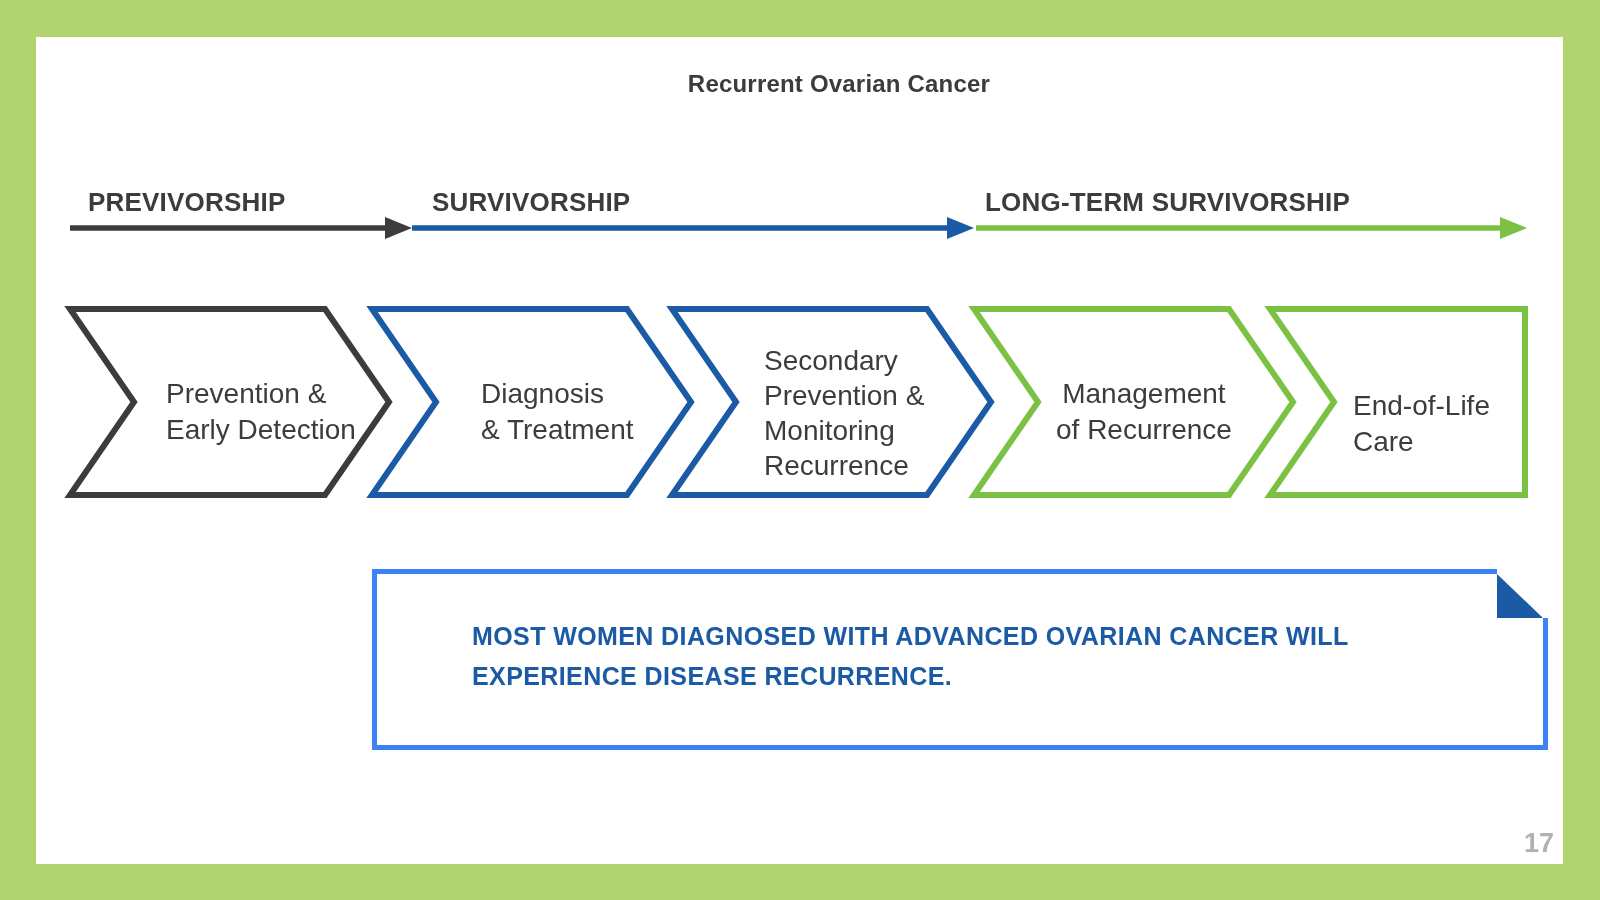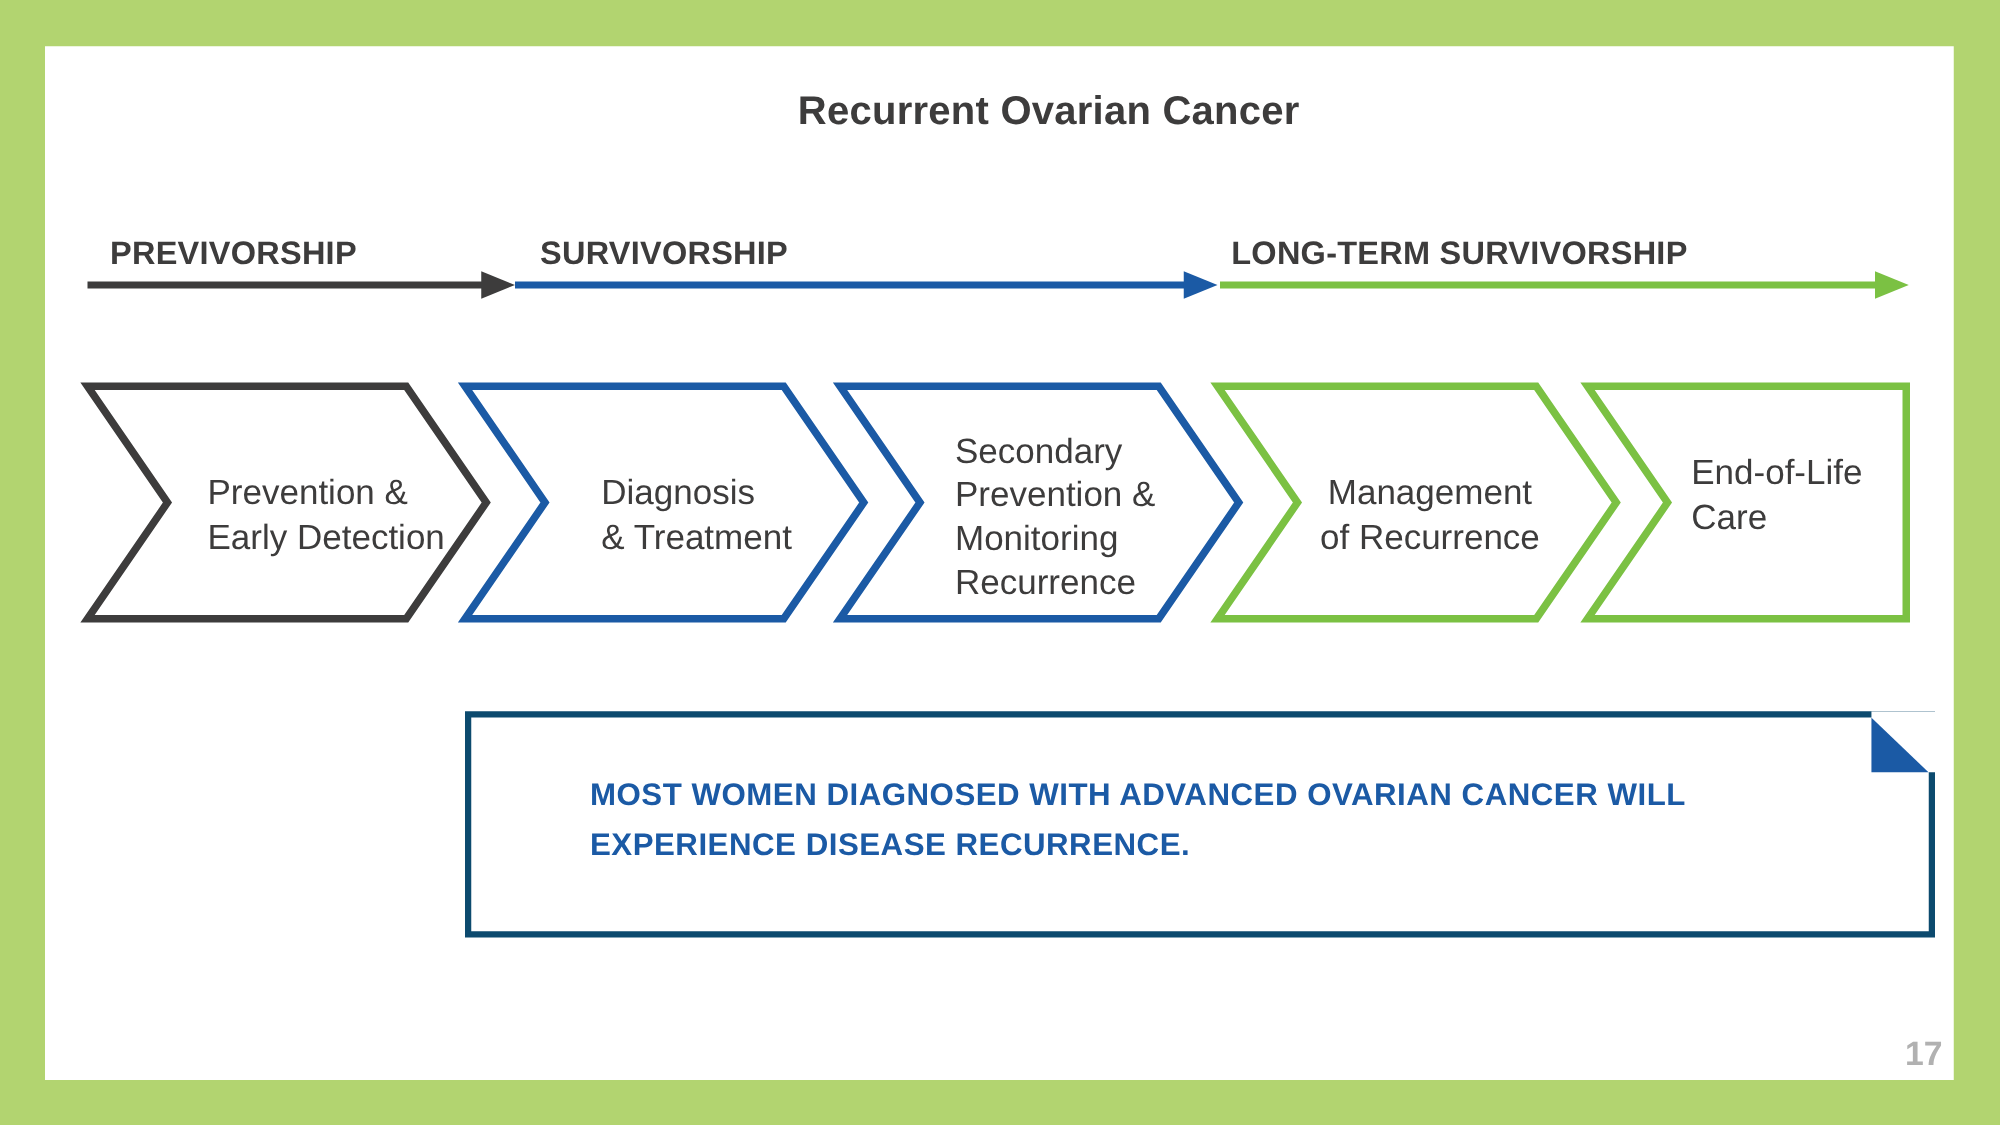--- a/index.html
+++ b/index.html
@@ -9,44 +9,44 @@
     font-family:"Liberation Sans",sans-serif;
     -webkit-font-smoothing:antialiased;
   }
   .card{
     position:absolute;left:36px;top:37px;width:1527px;height:827px;
     background:#ffffff;
   }
   .title{
     position:absolute;left:0;top:70px;width:1600px;margin:0;
     padding-left:78px;box-sizing:border-box;
-    text-align:center;font-size:32px;font-weight:bold;color:#3d3c3c;
+    text-align:center;font-size:24px;font-weight:bold;color:#3d3c3c;
     letter-spacing:0.2px;
   }
   .phase-label{
     position:absolute;top:187px;font-size:26px;font-weight:bold;
     color:#3d3c3c;letter-spacing:0.2px;white-space:nowrap;
   }
   .phase-previvorship{left:88px;}
   .phase-survivorship{left:432px;}
   .phase-longterm{left:985px;}
   .timeline-svg{position:absolute;left:0;top:205px;}
   .chevron-svg{position:absolute;left:0;top:305px;}
   .stage-label{
     position:absolute;font-size:28px;line-height:36px;color:#3d3c3c;
     white-space:pre-line;margin:16px;
   }
   .stage-1{left:150px;top:360px;}
   .stage-2{left:465px;top:360px;}
   .stage-3{left:748px;top:327px;line-height:35px;}
   .stage-4{left:1040px;top:360px;text-align:center;}
-  .stage-5{left:1337px;top:344px;}
+  .stage-5{left:1337px;top:372px;}
   .callout{
     position:absolute;left:372px;top:569px;width:1176px;height:181px;
-    box-sizing:border-box;border:5px solid #0c4a6e;background:#ffffff;
+    box-sizing:border-box;border:5px solid #3b82f6;background:#ffffff;
   }
   .callout-text{
     margin:0;padding:42px 70px 0 95px;
     font-size:25px;line-height:40px;font-weight:bold;color:#1b5aa5;
     letter-spacing:0.4px;white-space:pre-line;
   }
   .fold{position:absolute;top:-5px;right:-5px;}
   .page-number{
     position:absolute;left:1500px;top:828px;width:54px;text-align:right;
     font-size:27px;font-weight:bold;color:#b1b1b1;

